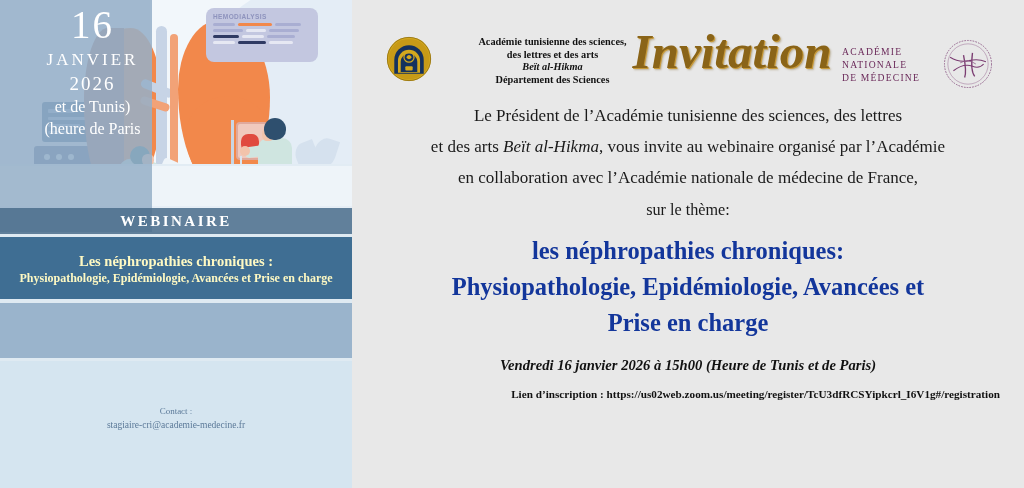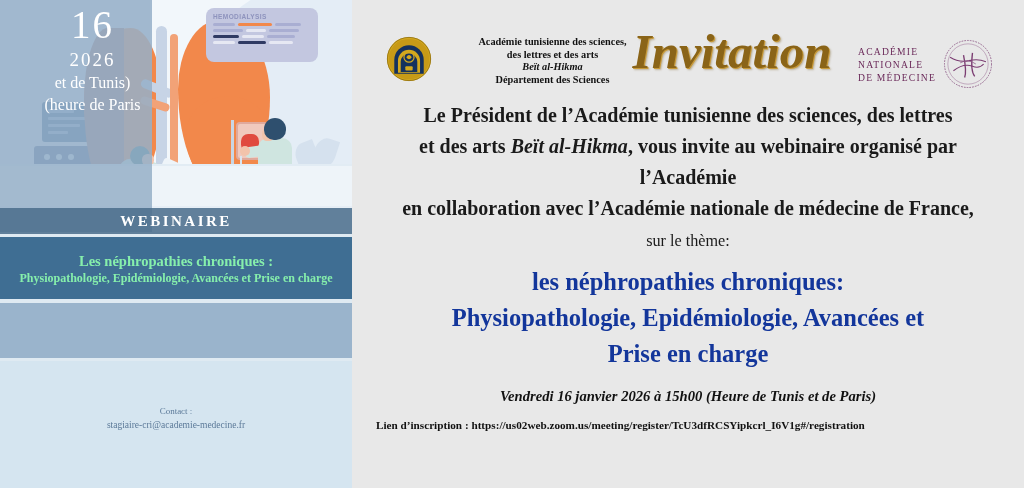--- a/index.html
+++ b/index.html
@@ -97,21 +97,21 @@
   .d-year{font-size:19px;line-height:24px;letter-spacing:2px;}
   .d-hours{font-size:19px;line-height:30px;letter-spacing:1px;margin-top:4px;}
   .d-tz{font-size:16px;line-height:22px;}
 
   
   .webinaire{position:absolute;left:0;top:208px;width:352px;height:26px;background:rgba(74,110,140,.86);
     color:#fff;font-family:"Liberation Serif",serif;font-weight:bold;font-size:15px;letter-spacing:2.5px;
     display:flex;align-items:center;justify-content:center;}
 
   
-  .theme-band{position:absolute;left:0;top:237px;width:352px;height:62px;background:#3f6e93;color:#86efac;
+  .theme-band{position:absolute;left:0;top:237px;width:352px;height:62px;background:#3f6e93;color:#fef9c3;
     display:flex;flex-direction:column;align-items:center;justify-content:center;text-align:center;}
   .theme-band .t1{font-size:14.5px;font-weight:bold;line-height:20px;}
   .theme-band .t2{font-size:12px;font-weight:bold;line-height:15px;padding:0 8px;}
 
   
   .band-mid{position:absolute;left:0;top:303px;width:352px;height:55px;background:#9ab4cc;}
   .contact-zone{position:absolute;left:0;top:361px;width:352px;height:127px;background:#d5e5f0;
     text-align:center;color:#5c7a99;}
   .contact-zone .c1{font-size:9px;line-height:13px;padding-top:44px;}
   .contact-zone .c2{font-size:9.5px;line-height:14px;}
@@ -121,34 +121,34 @@
 
   .header{position:relative;height:100px;}
   .logo-tn{position:absolute;left:34px;top:36px;width:46px;height:46px;}
   .tn-text{position:absolute;left:88px;top:36px;width:225px;text-align:center;
     font-family:"Liberation Serif",serif;font-weight:bold;color:#111;font-size:10.3px;line-height:12.6px;}
   .tn-text .it{font-style:italic;}
   .invitation{position:absolute;left:255px;top:24px;width:250px;text-align:center;
     font-family:"Liberation Serif",serif;font-style:italic;font-weight:bold;
     font-size:49px;line-height:56px;color:#8a6418;
     text-shadow:1px 1px 0 #c79a3a, 2px 2px 2px rgba(110,80,18,.35);}
-  .anm{position:absolute;right:28px;top:36px;display:flex;align-items:center;gap:4px;}
+  .anm{position:absolute;right:28px;top:36px;display:flex;align-items:center;gap:20px;}
   .anm-text{font-family:"Liberation Serif",serif;color:#6b2a5a;font-size:9.6px;line-height:13px;
     letter-spacing:1.2px;text-align:left;}
   .anm-seal{width:56px;height:56px;}
 
-  .body-txt{margin:0 34px;text-align:center;color:#1a1a1a;font-size:20px;line-height:31px;font-weight:bold;}
+  .body-txt{margin:0 34px;text-align:center;color:#1a1a1a;font-size:17px;line-height:31px;}
   .body-txt .it{font-style:italic;}
   .sur{margin:2px 34px 0;text-align:center;color:#1a1a1a;font-size:16.2px;line-height:30px;}
 
   .big-title{margin:8px 48px 0;text-align:center;color:#13369b;font-weight:bold;
     font-size:24.5px;line-height:36px;}
 
   .date-line{margin:16px 34px 0;text-align:center;color:#111;font-style:italic;font-weight:bold;font-size:14.6px;}
-  .link-line{margin:14px 24px 0;text-align:left;color:#111;font-weight:bold;font-size:11.2px;}
+  .link-line{margin:14px 24px 0;text-align:right;color:#111;font-weight:bold;font-size:11.2px;}
 </style>
 </head>
 <body>
 
 <div class="page">
 
   <div class="poster">
 
     <div class="illus">
       <div class="bg-right-blob"></div>
@@ -240,20 +240,21 @@
       <div class="pot"></div>
       <div class="ped-top"></div>
       <div class="ped"></div>
 
       <div class="floor"></div>
       <div class="floor2"></div>
 
       <div class="date-overlay"></div>
       <div class="date-txt">
         <div class="d-day">16</div>
+        <div class="d-month">JANVIER</div>
         <div class="d-year">2026</div>
         <div class="d-tz">et de Tunis)</div>
         <div class="d-tz">(heure de Paris</div>
       </div>
     </div>
 
     <div class="webinaire">WEBINAIRE</div>
 
     <div class="theme-band">
       <div class="t1">Les néphropathies chroniques :</div>

